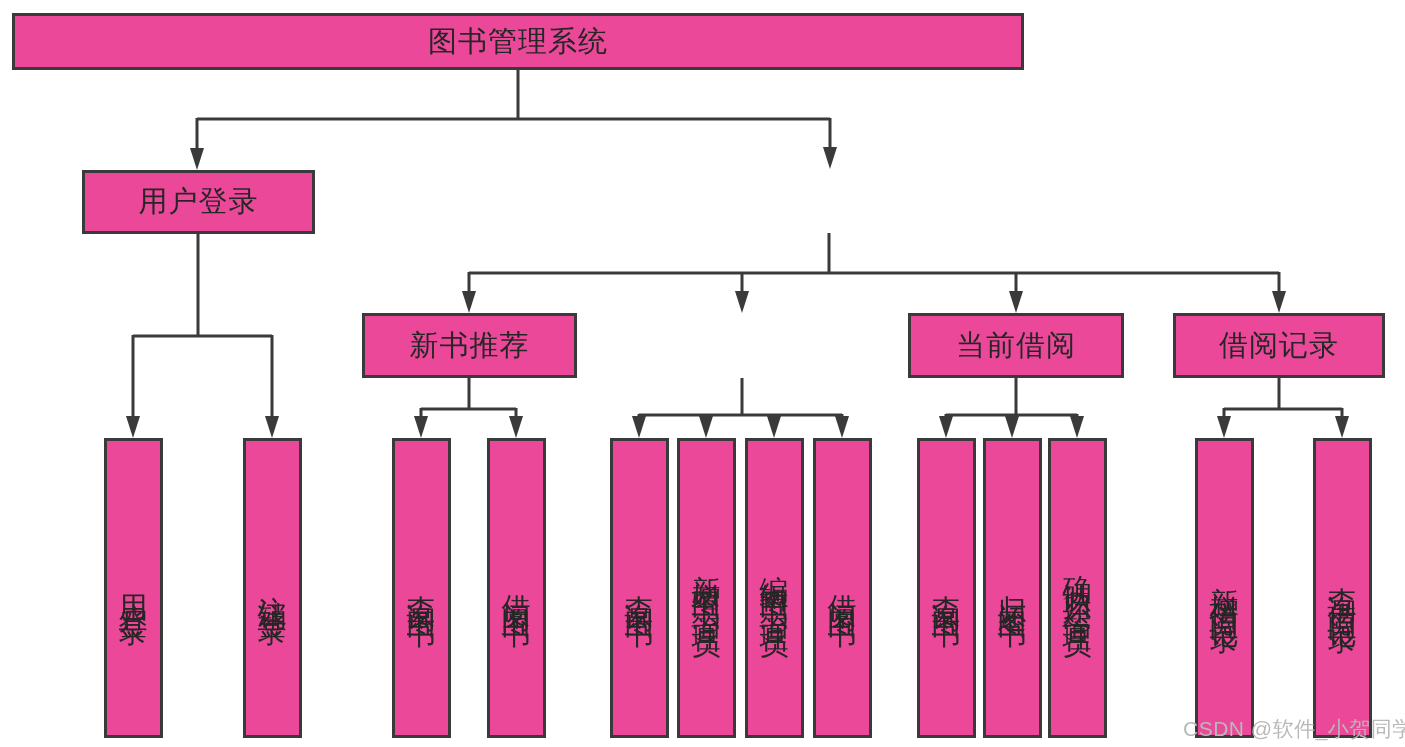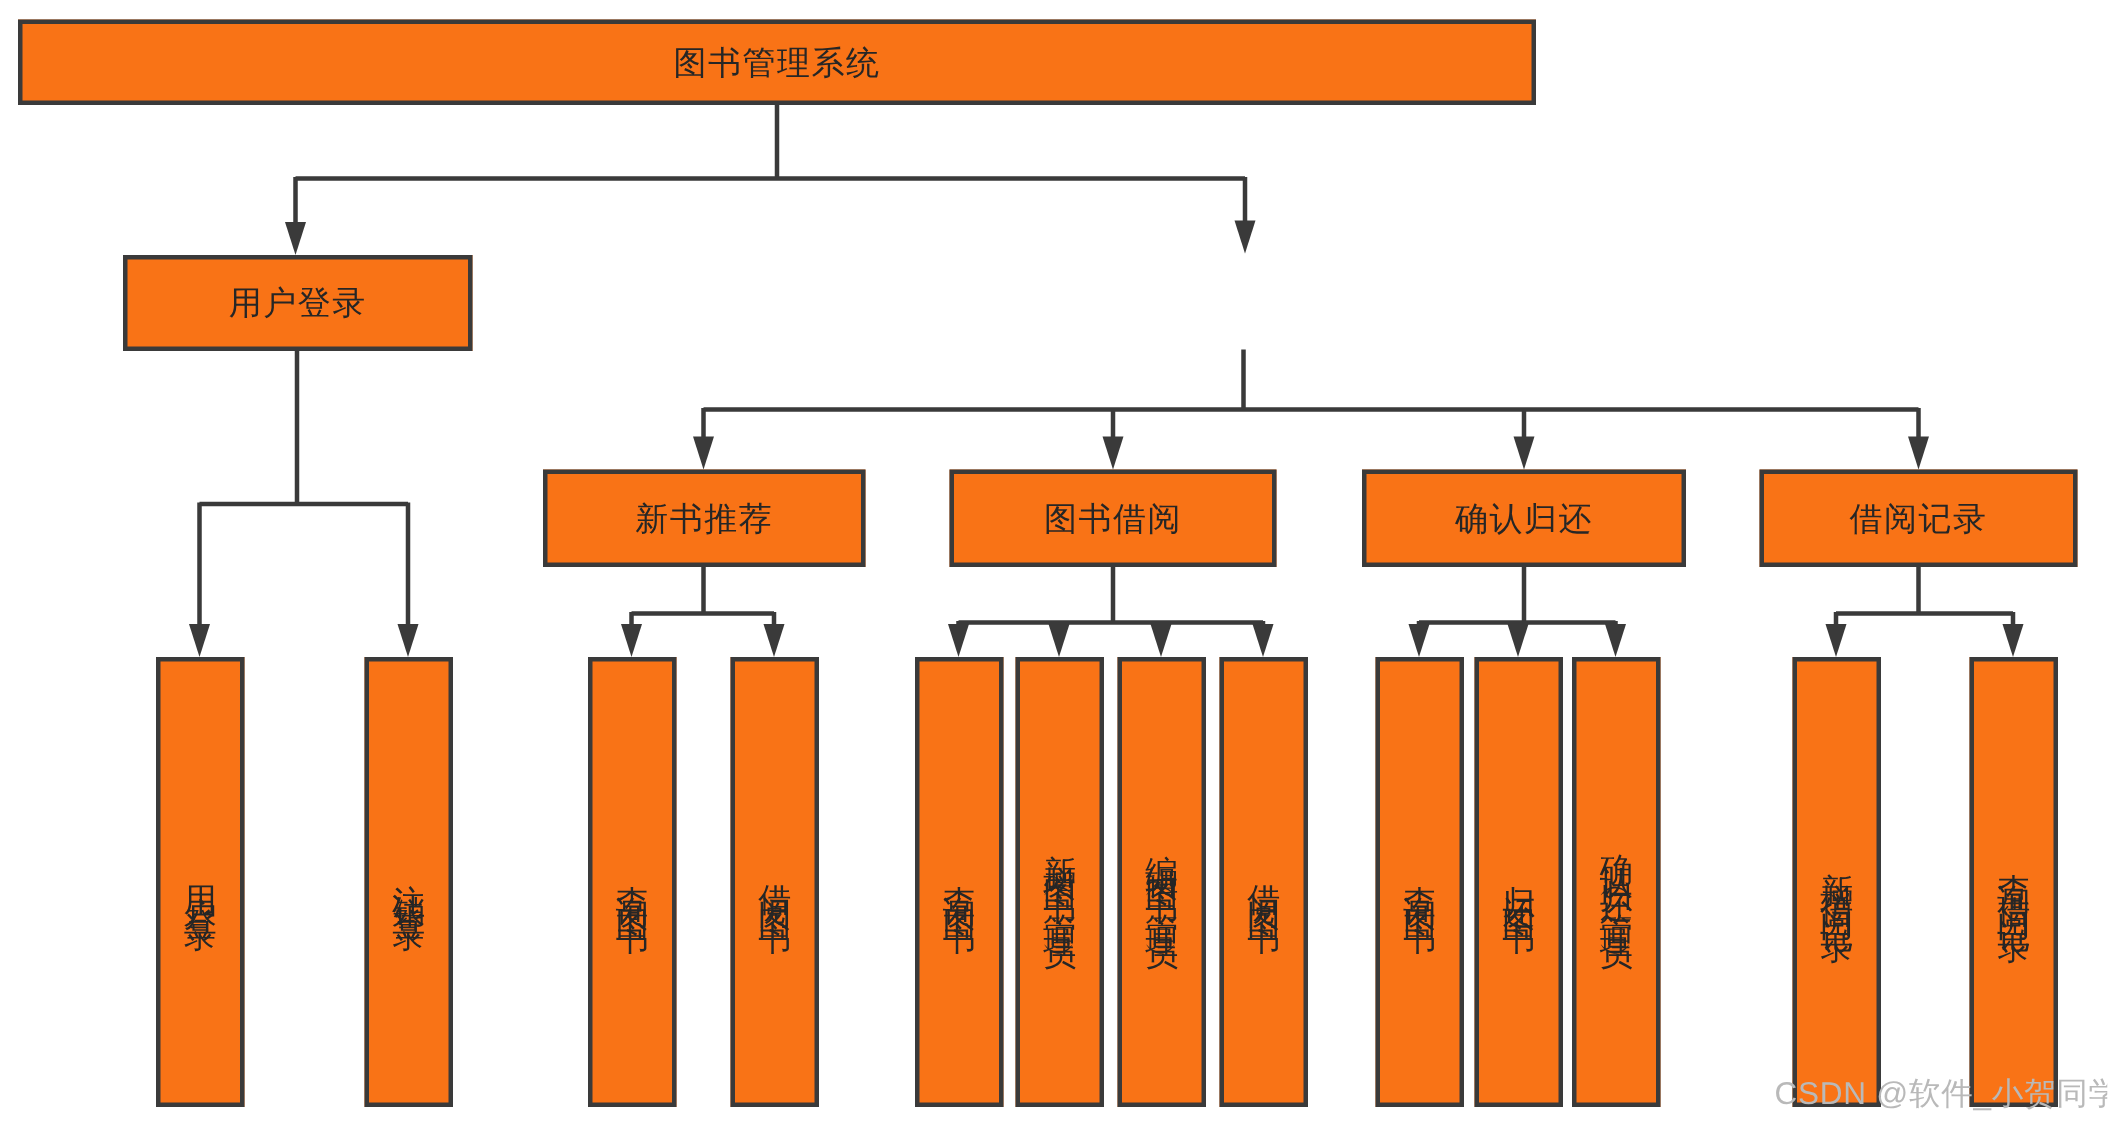--- a/index.html
+++ b/index.html
@@ -23,25 +23,25 @@
     fill: none;
   }
   .connectors polygon {
     fill: var(--line, #3a3a3a);
     stroke: none;
   }
   .box {
     position: absolute;
     box-sizing: border-box;
     border: 3px solid var(--line, #3a3a3a);
-    background: #f97316;
+    background: #ec4899;
     display: flex;
     align-items: center;
     justify-content: center;
-    font-size: 22px;
+    font-size: 29px;
     letter-spacing: 1px;
     white-space: nowrap;
   }
   .leaf {
     writing-mode: vertical-rl;
     text-orientation: mixed;
     letter-spacing: 8px;
     white-space: normal;
   }
   .watermark {
@@ -93,22 +93,21 @@
     <path d="M1279 378 V409 M1224 409 H1342 M1224 408 V420 M1342 408 V420"></path>
     <polygon points="1217,416 1231,416 1224,438"></polygon>
     <polygon points="1335,416 1349,416 1342,438"></polygon>
   </svg>
 
   <div class="box" style="left:12px; top:13px; width:1012px; height:57px;">图书管理系统</div>
 
   <div class="box" style="left:82px; top:170px; width:233px; height:64px;">用户登录</div>
 
   <div class="box" style="left:362px; top:313px; width:215px; height:65px;">新书推荐</div>
-  <div class="box" style="left:633px; top:313px; width:218px; height:65px;">图书借阅</div>
-  <div class="box" style="left:908px; top:313px; width:216px; height:65px;">确认归还</div>
+  <div class="box" style="left:908px; top:313px; width:216px; height:65px;">当前借阅</div>
   <div class="box" style="left:1173px; top:313px; width:212px; height:65px;">借阅记录</div>
 
   <div class="box leaf" style="left:104px; top:438px; width:59px; height:300px;">用户登录</div>
   <div class="box leaf" style="left:243px; top:438px; width:59px; height:300px;">注销登录</div>
 
   <div class="box leaf" style="left:392px; top:438px; width:59px; height:300px;">查询图书</div>
   <div class="box leaf" style="left:487px; top:438px; width:59px; height:300px;">借阅图书</div>
 
   <div class="box leaf" style="left:610px; top:438px; width:59px; height:300px;">查询图书</div>
   <div class="box leaf" style="left:677px; top:438px; width:59px; height:300px;">新增图书（管理员）</div>

